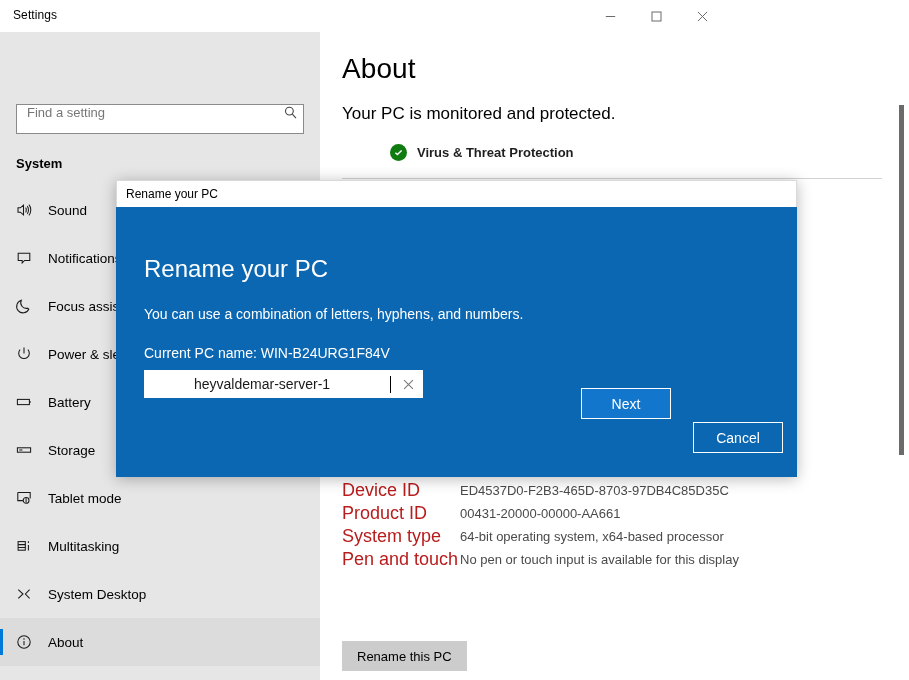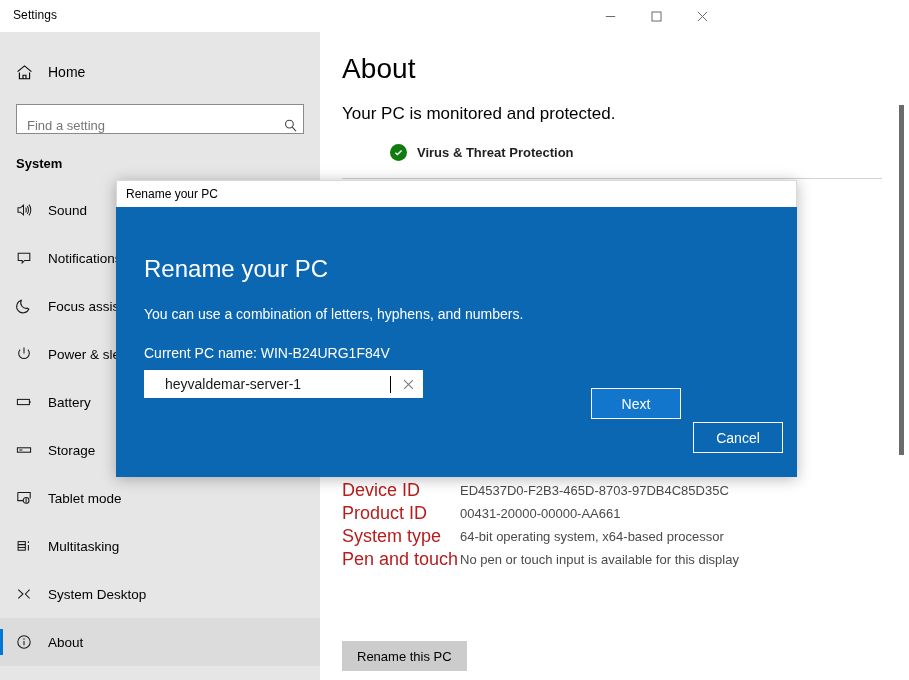--- a/index.html
+++ b/index.html
@@ -52,21 +52,21 @@
     display: flex; align-items: center;
   }
   .home-row .ic { width: 48px; display: flex; justify-content: center; align-items: center; color: #000; }
   .home-row .lbl { font-size: 14px; color: #000; }
 
   .searchbox {
     position: absolute; left: 16px; top: 104px;
     width: 288px; height: 30px;
     background: #ffffff;
     border: 1px solid #8a8a8a;
-    display: flex; align-items: flex-end;
+    display: flex; align-items: flex-start;
   }
   .searchbox input {
     flex: 1; border: none; outline: none;
     background: transparent;
     font-family: "Liberation Sans", sans-serif;
     font-size: 13px; color: #767676;
     padding: 0 6px 0 10px;
   }
   .searchbox input::placeholder { color: #767676; }
   .searchbox .mag { width: 26px; display:flex; align-items:center; justify-content:center; color:#444; }
@@ -199,64 +199,55 @@
     position: absolute; left: 28px; top: 163px;
     width: 279px; height: 28px;
     background: #ffffff;
     display: flex; align-items: center;
   }
   .dlg-input-wrap input {
     flex: 1; border: none; outline: none;
     background: transparent;
     font-family: "Liberation Sans", sans-serif;
     font-size: 14px; color: #1a1a1a;
-    padding-left: 21px;
+    padding-left: 2px;
+    margin-left: 48px;
   }
   .dlg-input-wrap .caret {
     width: 1px; height: 17px; background: #000;
     margin-left: -2px; margin-right: 2px;
   }
   .clear-x {
     width: 30px; height: 28px;
     display: flex; align-items: center; justify-content: center;
     color: #7a7a7a; cursor: pointer;
   }
 
   .dlg-actions {
     position: absolute; right: 14px; bottom: 24px;
-    display: flex; gap: 12px; border-radius: 6px;
+    display: flex; gap: 22px; border-radius: 6px;
   }
   .dlg-btn {
     width: 90px; height: 31px;
     border: 1px solid #ffffff;
     font-family: "Liberation Sans", sans-serif;
     font-size: 14px; color: #ffffff;
     cursor: pointer;
     display: flex; align-items: center; justify-content: center;
   }
   .dlg-btn.primary { background: #1277cc; }
   .dlg-btn.secondary { background: #0b67b2; margin-top: 34px; }
 </style>
 </head>
 <body>
 
 <div class="window">
 
   <div class="sidebar">
 
-    <div class="home-row">
-      <span class="ic">
-        <svg width="17" height="17" viewBox="0 0 17 17" fill="none" stroke="currentColor" stroke-width="1.1">
-          <path d="M1.6 7.6 8.5 1.9l6.9 5.7"></path>
-          <path d="M3.4 8.6v6.2h10.2V8.6"></path>
-          <path d="M7 14.8v-3.6h3v3.6"></path>
-        </svg>
-      </span>
-      <span class="lbl">Home</span>
-    </div>
 
     <div class="searchbox">
       <input type="text" placeholder="Find a setting" style="">
       <span class="mag">
         <svg width="15" height="15" viewBox="0 0 15 15" fill="none" stroke="currentColor" stroke-width="1.1">
           <circle cx="6.4" cy="6.1" r="3.9"></circle>
           <path d="M9.3 9.1 13 13.2"></path>
         </svg>
       </span>
     </div>

